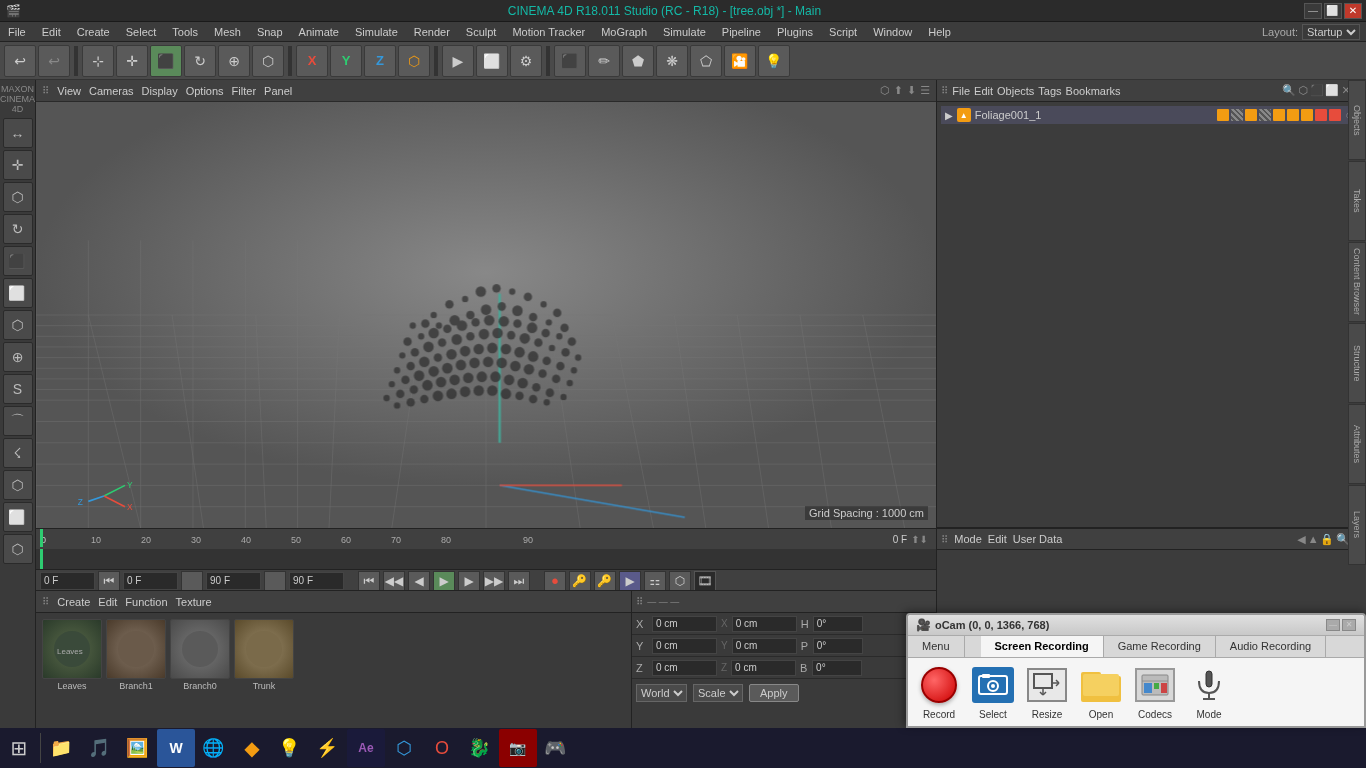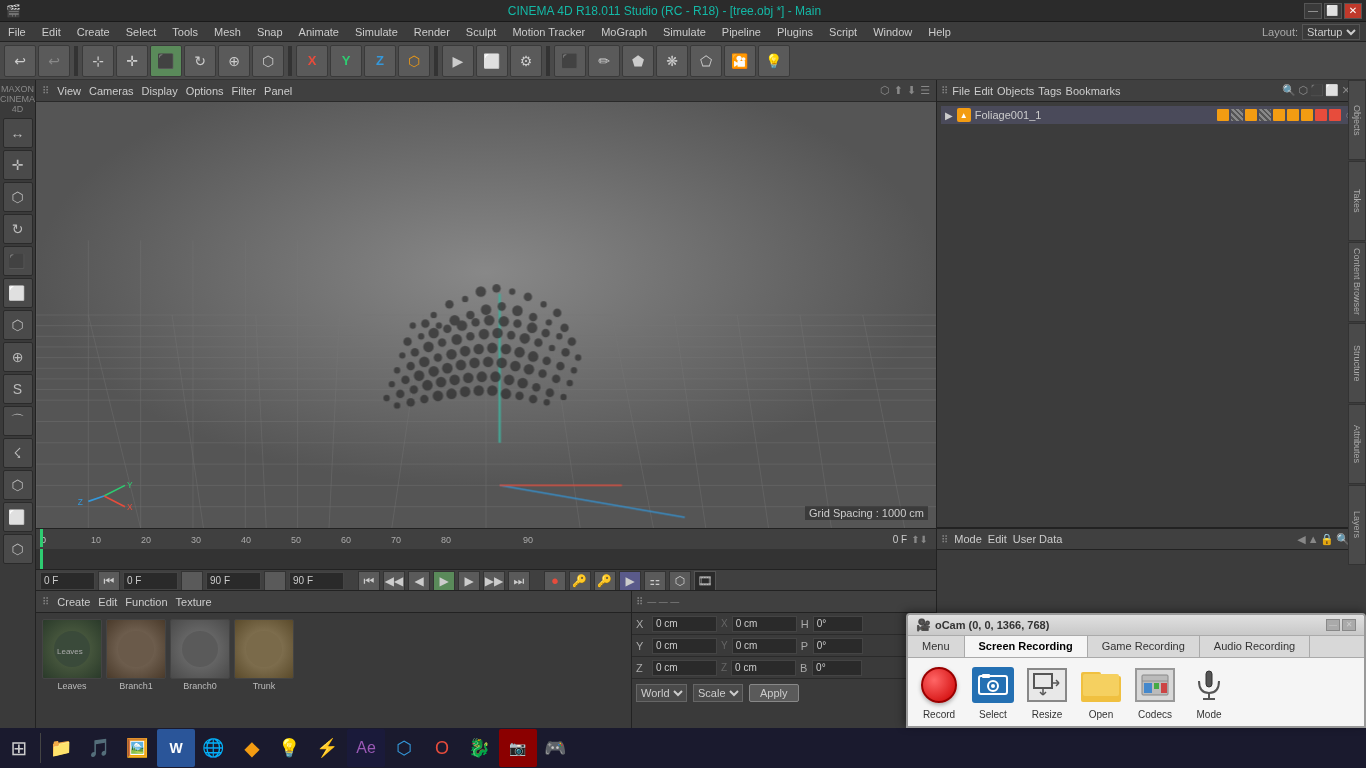--- a/index.html
+++ b/index.html
@@ -88,21 +88,21 @@
     #ocam-panel {
       position: absolute; bottom: 0; right: 0; width: 460px; height: 115px;
       background: #f0f0f0; border: 2px solid #999; border-radius: 4px 4px 0 0;
       box-shadow: -2px -2px 8px rgba(0,0,0,0.4);
       display: flex; flex-direction: column;
     }
     #ocam-titlebar { height: 22px; background: linear-gradient(to bottom, #e0e0e0, #c8c8c8); display: flex; align-items: center; padding: 0 8px; border-bottom: 1px solid #aaa; border-radius: 4px 4px 0 0; }
     #ocam-title { font-size: 11px; color: #333; font-weight: bold; }
     #ocam-tabs { display: flex; height: 24px; background: #d8d8d8; border-bottom: 1px solid #aaa; }
     .ocam-tab { padding: 0 14px; display: flex; align-items: center; font-size: 11px; cursor: pointer; border-right: 1px solid #aaa; color: #333; }
-    .ocam-tab.active { background: #f5f5f5; color: #000; font-weight: bold; }
+    .ocam-tab.active { background: #f5f5f5; color: #000; font-weight: bold; margin-left: 16px; }
     #ocam-content { display: flex; align-items: center; padding: 6px 10px; gap: 12px; flex: 1; background: #f5f5f5; }
     .ocam-btn { display: flex; flex-direction: column; align-items: center; gap: 3px; cursor: pointer; }
     .ocam-btn-icon { width: 42px; height: 42px; display: flex; align-items: center; justify-content: center; }
     .ocam-btn-label { font-size: 10px; color: #333; }
     .record-circle { width: 36px; height: 36px; background: radial-gradient(circle at 35% 35%, #ff6666, #cc0000); border-radius: 50%; border: 2px solid #990000; box-shadow: 0 2px 4px rgba(0,0,0,0.3); }
     .sound-icon { width: 36px; height: 36px; display: flex; align-items: center; justify-content: center; font-size: 24px; color: #555; }
 
     
     #taskbar { width: 100%; height: 40px; background: #1a1a2e; display: flex; align-items: center; position: absolute; bottom: 0; left: 0; }
     .taskbar-btn { width: 38px; height: 38px; display: flex; align-items: center; justify-content: center; cursor: pointer; font-size: 18px; }
@@ -635,21 +635,21 @@
   <div class="taskbar-btn" style="font-size:20px;">⊞</div>
   <div class="taskbar-sep"></div>
   <div class="taskbar-btn" style="font-size:18px;">📁</div>
   <div class="taskbar-btn">🎵</div>
   <div class="taskbar-btn">🖼️</div>
   <div class="taskbar-btn" style="background:#2a5599;color:white;font-weight:bold;font-size:14px;border-radius:2px;">W</div>
   <div class="taskbar-btn">🌐</div>
   <div class="taskbar-btn" style="color:#f39c12;font-size:20px;">◆</div>
   <div class="taskbar-btn">💡</div>
   <div class="taskbar-btn">⚡</div>
-  <div class="taskbar-btn" style="background:#1a1a3a;color:#9b59b6;font-weight:normal;font-size:16px;border-radius:2px;">Ae</div>
+  <div class="taskbar-btn" style="background:#1a1a3a;color:#9b59b6;font-weight:bold;font-size:12px;border-radius:2px;">Ae</div>
   <div class="taskbar-btn" style="color:#3498db;font-size:18px;">⬡</div>
   <div class="taskbar-btn" style="color:#e74c3c;font-size:18px;">O</div>
   <div class="taskbar-btn">🐉</div>
   <div class="taskbar-btn" style="background:#8B0000;color:white;font-size:14px;border-radius:2px;">📷</div>
   <div class="taskbar-btn">🎮</div>
 </div>
 
 <div id="ocam-panel-wrapper">
   <div id="ocam-panel">
     <div id="ocam-titlebar">

